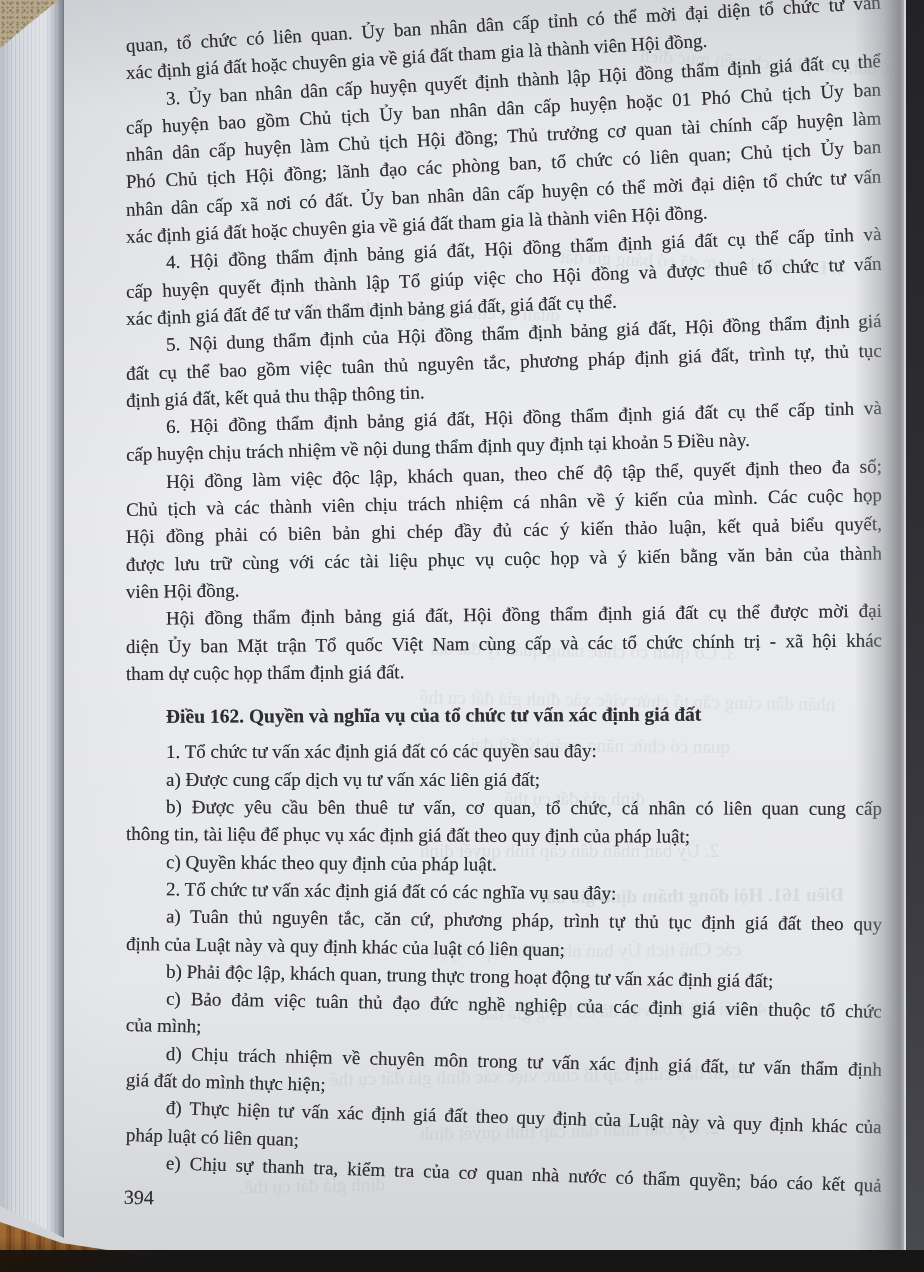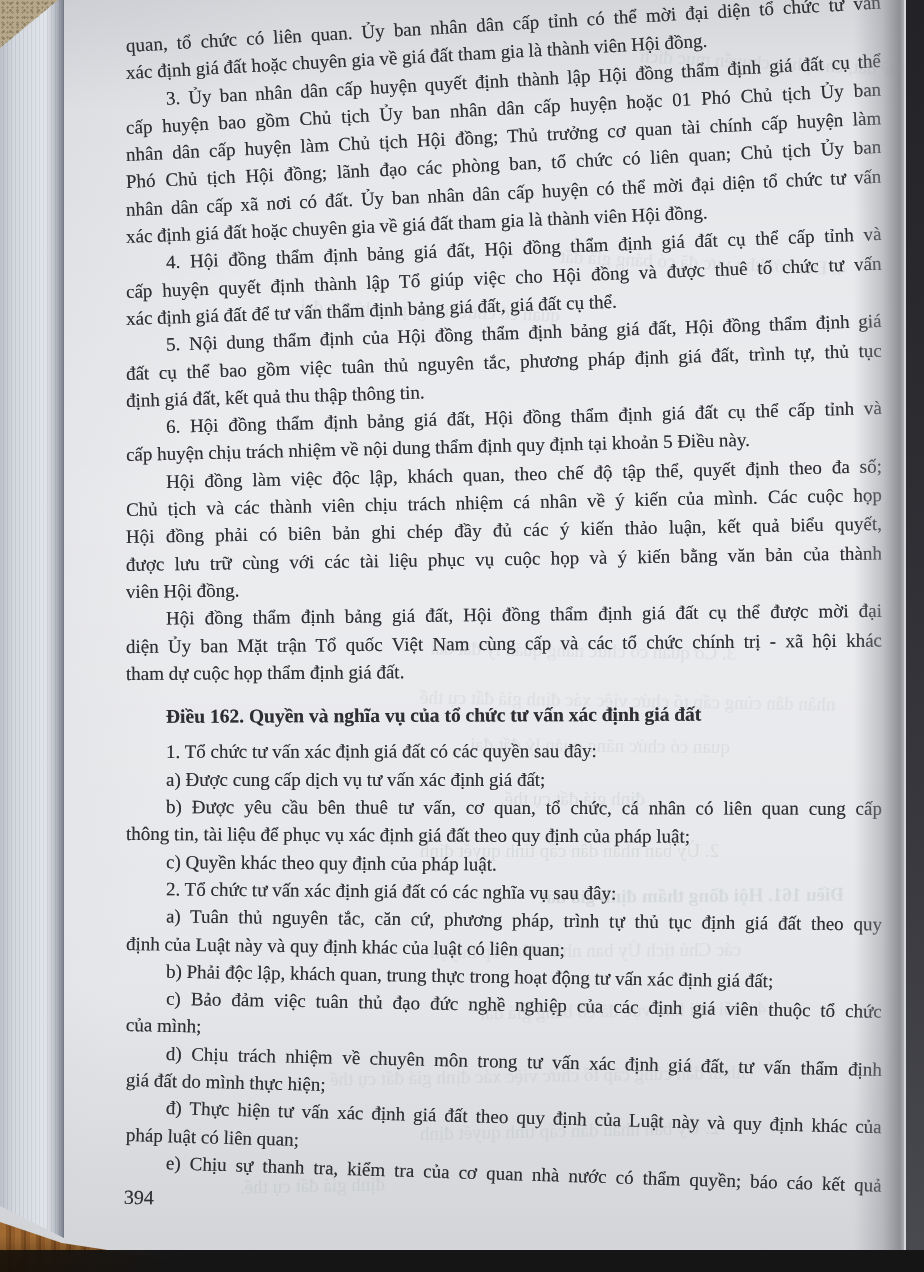--- a/index.html
+++ b/index.html
@@ -133,21 +133,21 @@
         <div class="line ind" style="transform: rotate(-1.26deg);">Hội đồng làm việc độc lập, khách quan, theo chế độ tập thể, quyết định theo đa số;</div>
         <div class="line" style="transform: rotate(-1.13deg);">Chủ tịch và các thành viên chịu trách nhiệm cá nhân về ý kiến của mình. Các cuộc họp</div>
         <div class="line" style="transform: rotate(-1deg);">Hội đồng phải có biên bản ghi chép đầy đủ các ý kiến thảo luận, kết quả biểu quyết,</div>
         <div class="line" style="transform: rotate(-0.88deg);">được lưu trữ cùng với các tài liệu phục vụ cuộc họp và ý kiến bằng văn bản của thành</div>
         <div class="line end" style="transform: rotate(-0.75deg);">viên Hội đồng.</div>
         <div class="line ind" style="transform: rotate(-0.62deg);">Hội đồng thẩm định bảng giá đất, Hội đồng thẩm định giá đất cụ thể được mời đại</div>
         <div class="line" style="transform: rotate(-0.49deg);">diện Ủy ban Mặt trận Tổ quốc Việt Nam cùng cấp và các tổ chức chính trị - xã hội khác</div>
         <div class="line end" style="transform: rotate(-0.37deg);">tham dự cuộc họp thẩm định giá đất.</div>
         <div class="line ind end heading" style="transform: rotate(-0.24deg);">Điều 162. Quyền và nghĩa vụ của tổ chức tư vấn xác định giá đất</div>
         <div class="line ind end" style="transform: rotate(-0.11deg);">1. Tổ chức tư vấn xác định giá đất có các quyền sau đây:</div>
-        <div class="line ind end" style="transform: rotate(0.02deg);">a) Được cung cấp dịch vụ tư vấn xác định giá đất;</div>
+        <div class="line ind end" style="transform: rotate(0.02deg);">a) Được cung cấp dịch vụ tư vấn xác liên giá đất;</div>
         <div class="line ind" style="transform: rotate(0.14deg);">b) Được yêu cầu bên thuê tư vấn, cơ quan, tổ chức, cá nhân có liên quan cung cấp</div>
         <div class="line end" style="transform: rotate(0.27deg);">thông tin, tài liệu để phục vụ xác định giá đất theo quy định của pháp luật;</div>
         <div class="line ind end" style="transform: rotate(0.4deg);">c) Quyền khác theo quy định của pháp luật.</div>
         <div class="line ind end" style="transform: rotate(0.53deg);">2. Tổ chức tư vấn xác định giá đất có các nghĩa vụ sau đây:</div>
         <div class="line ind" style="transform: rotate(0.65deg);">a) Tuân thủ nguyên tắc, căn cứ, phương pháp, trình tự thủ tục định giá đất theo quy</div>
         <div class="line end" style="transform: rotate(0.78deg);">định của Luật này và quy định khác của luật có liên quan;</div>
         <div class="line ind end" style="transform: rotate(0.91deg);">b) Phải độc lập, khách quan, trung thực trong hoạt động tư vấn xác định giá đất;</div>
         <div class="line ind" style="transform: rotate(1.04deg);">c) Bảo đảm việc tuân thủ đạo đức nghề nghiệp của các định giá viên thuộc tổ chức</div>
         <div class="line end" style="transform: rotate(1.16deg);">của mình;</div>
         <div class="line ind" style="transform: rotate(1.29deg);">d) Chịu trách nhiệm về chuyên môn trong tư vấn xác định giá đất, tư vấn thẩm định</div>

